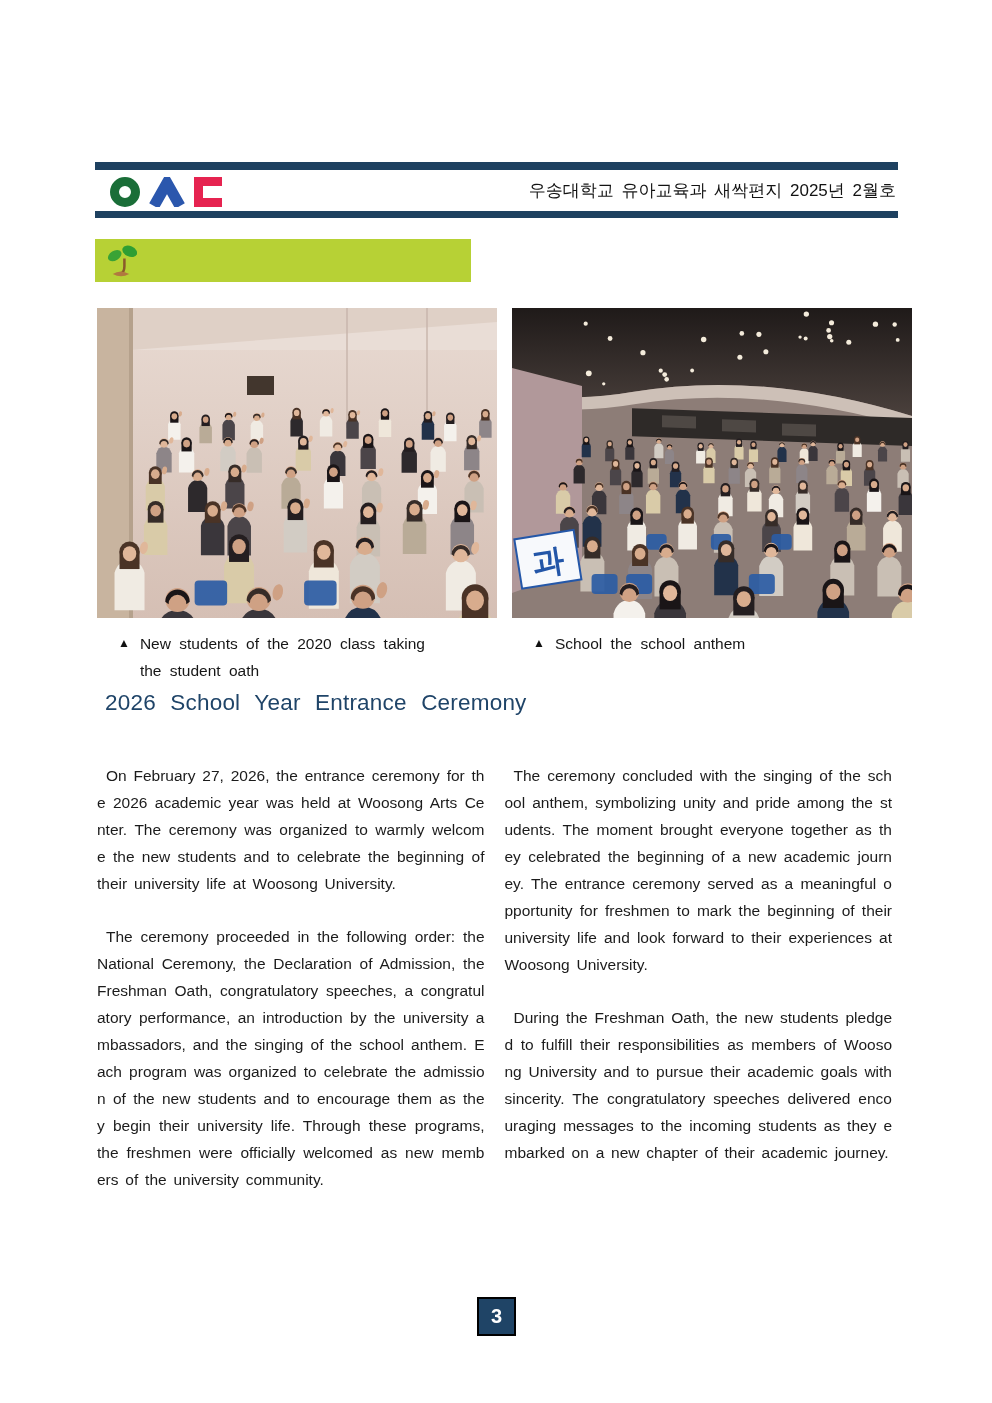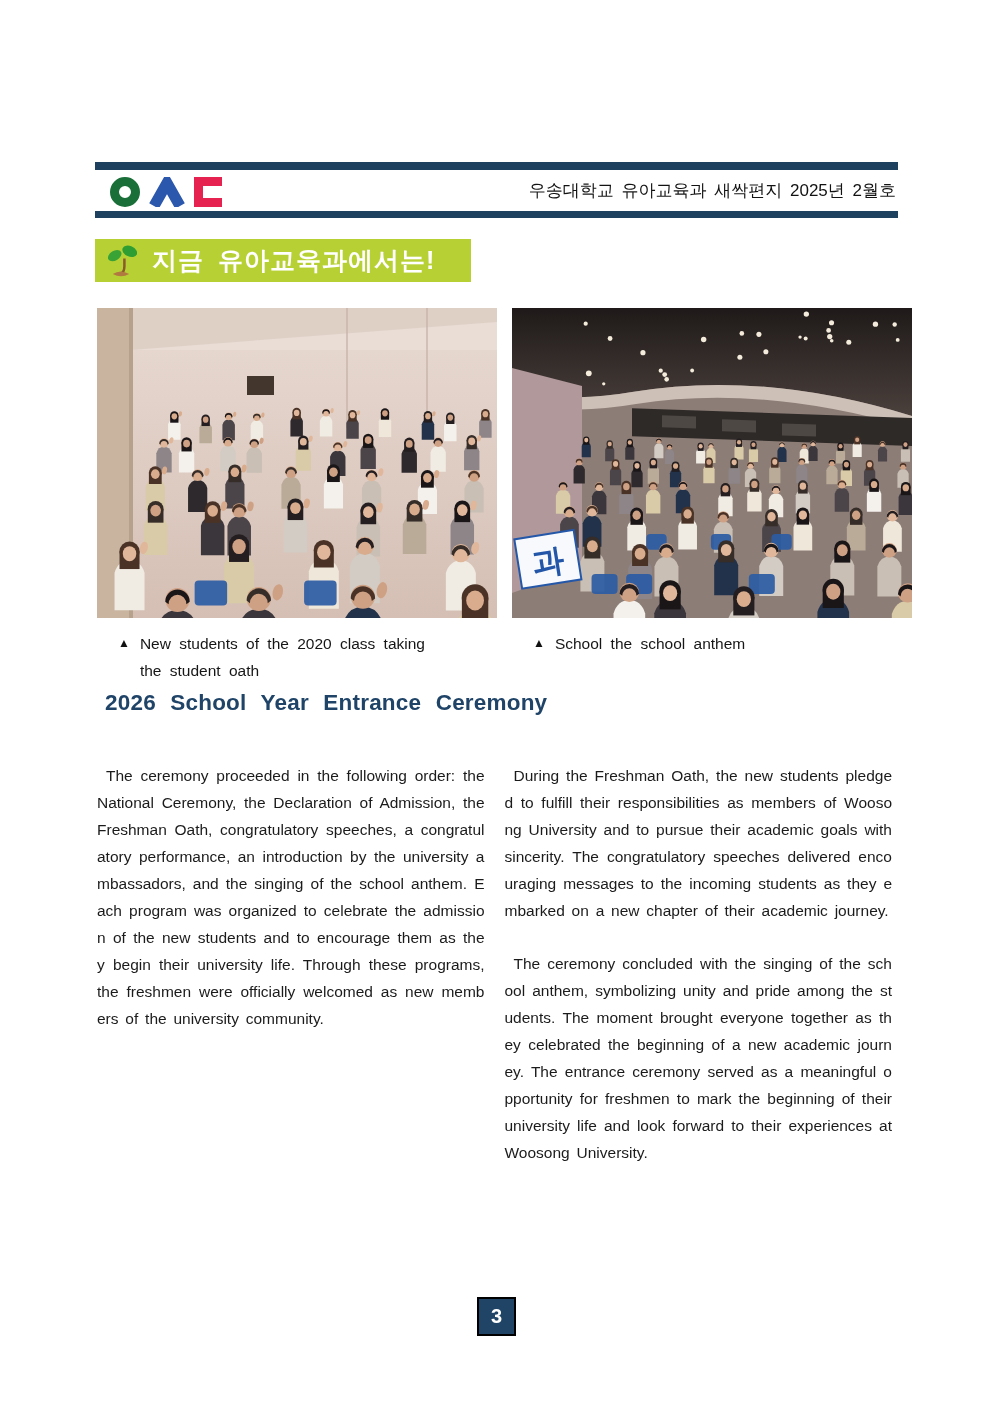--- a/index.html
+++ b/index.html
@@ -34,21 +34,21 @@
   .photo svg { display:block; width:400px; height:310px; }
   
   .captions-row { position:absolute; left:97px; top:630px; width:815px; display:flex; gap:15px; }
   .caption { width:400px; padding-left:21px; display:flex; gap:10px; align-items:flex-start; }
   .caption-marker { font-size:12px; line-height:26px; color:#111; }
   .caption-text { font-size:15.5px; line-height:27px; color:#161616; word-spacing:4px; }
   .caption-left .caption-text { max-width:308px; }
   
   .article-title {
     position:absolute; left:105px; top:690px;
-    font-size:22.5px; font-weight:700; color:#1f4468; word-spacing:8px; letter-spacing:.2px;
+    font-size:22.5px; font-weight:400; color:#1f4468; word-spacing:8px; letter-spacing:.2px;
   }
   .columns { position:absolute; left:97px; top:762px; width:795px; display:flex; gap:20px; }
   .col { flex:1; }
   .col p {
     font-size:15.5px; line-height:27px; color:#1b1b1b;
     text-align:justify; word-break:break-all; word-spacing:2.5px;
     text-indent:9px; margin-bottom:26px;
   }
   
   .page-number {
@@ -75,21 +75,20 @@
   </div>
   <div class="rule rule-bottom"></div>
 
   <div class="section-banner">
     <svg width="31" height="33" viewBox="0 0 32 34">
       <path d="M15 31 q4 -2 4 -8 l0 -8" stroke="#8a5a2b" stroke-width="2.6" fill="none"></path>
       <ellipse cx="9" cy="12" rx="7.6" ry="5" fill="#3aa335" transform="rotate(-32 9 12)"></ellipse>
       <ellipse cx="24.5" cy="7.5" rx="8" ry="5.4" fill="#2e9e33" transform="rotate(24 24.5 7.5)"></ellipse>
       <path d="M7 31 q8 -5.5 17 0 q-8.5 4.5 -17 0 z" fill="#b0793f"></path>
     </svg>
-    <span class="section-banner-label">지금 유아교육과에서는!</span>
   </div>
 
   <div class="photo-row">
     <figure class="photo">
       <svg id="photoL" viewBox="0 0 400 310" preserveAspectRatio="none">
         <defs>
           <linearGradient id="wallL" x1="0" y1="0" x2="0" y2="1">
             <stop offset="0" stop-color="#e8dad2"></stop>
               <stop offset="1" stop-color="#d5bfb4"></stop>
           </linearGradient>
@@ -589,23 +588,24 @@
     <div class="caption caption-right">
       <span class="caption-marker">▲</span>
       <span class="caption-text">School the school anthem</span>
     </div>
   </div>
 
   <h1 class="article-title">2026 School Year Entrance Ceremony</h1>
 
   <div class="columns">
     <div class="col">
+      <p>On February 27, 2026, the entrance ceremony for the 2026 academic year was held at Woosong Arts Center. The ceremony was organized to warmly welcome the new students and to celebrate the beginning of their university life at Woosong University.</p>
       <p>The ceremony proceeded in the following order: the National Ceremony, the Declaration of Admission, the Freshman Oath, congratulatory speeches, a congratulatory performance, an introduction by the university ambassadors, and the singing of the school anthem. Each program was organized to celebrate the admission of the new students and to encourage them as they begin their university life. Through these programs, the freshmen were officially welcomed as new members of the university community.</p>
     </div>
     <div class="col">
+      <p>The ceremony concluded with the singing of the school anthem, symbolizing unity and pride among the students. The moment brought everyone together as they celebrated the beginning of a new academic journey. The entrance ceremony served as a meaningful opportunity for freshmen to mark the beginning of their university life and look forward to their experiences at Woosong University.</p>
       <p>During the Freshman Oath, the new students pledged to fulfill their responsibilities as members of Woosong University and to pursue their academic goals with sincerity. The congratulatory speeches delivered encouraging messages to the incoming students as they embarked on a new chapter of their academic journey.</p>
-      <p>The ceremony concluded with the singing of the school anthem, symbolizing unity and pride among the students. The moment brought everyone together as they celebrated the beginning of a new academic journey. The entrance ceremony served as a meaningful opportunity for freshmen to mark the beginning of their university life and look forward to their experiences at Woosong University.</p>
     </div>
   </div>
 
   <div class="page-number">3</div>
 
 </div>
 
 </body></html>

